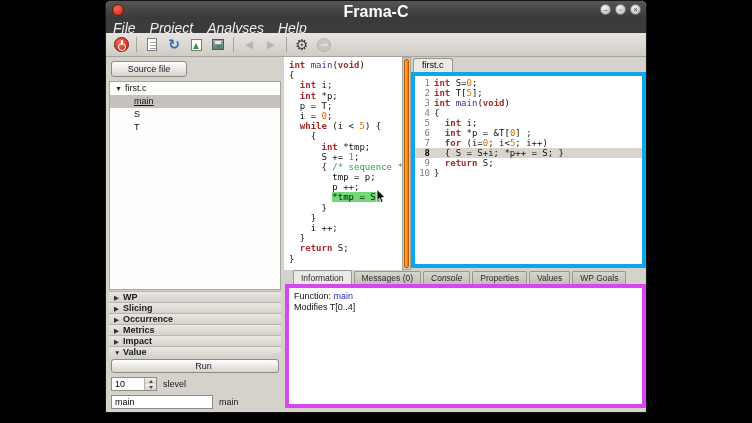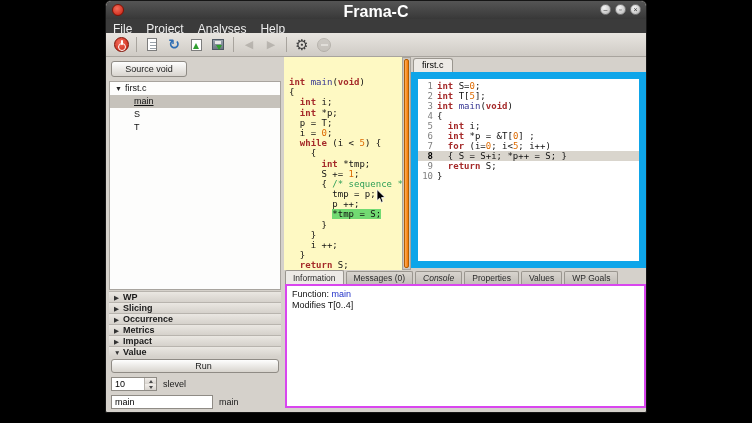--- a/index.html
+++ b/index.html
@@ -16,21 +16,21 @@
   .title{position:absolute;left:0;right:0;top:2px;text-align:center;color:#fff;
     font-weight:bold;font-size:16px;}
   .app-icon{position:absolute;left:6px;top:3px;width:12px;height:12px;border-radius:50%;
     background:radial-gradient(circle at 40% 35%,#f26d5b,#c81e0e);border:1px solid #7e1206;box-sizing:border-box;}
   .winbtns{position:absolute;right:5px;top:3px;display:flex;gap:4px;}
   .winbtn{width:11px;height:11px;border-radius:50%;box-sizing:border-box;
     background:radial-gradient(circle at 35% 30%,#f4f4f4,#b4b4b4);border:1px solid #7e7e7e;
     color:#3a3a3a;font-size:7px;line-height:9px;text-align:center;}
   
   .menubar{position:absolute;left:0;top:18px;right:0;height:14px;background:#3b3b3b;}
-  .menu-item{display:inline-block;color:#eee;font-size:12px;line-height:14px;padding:0 7px;}
+  .menu-item{display:inline-block;color:#eee;font-size:14px;line-height:14px;padding:0 7px;font-style:italic;}
   
   .toolbar{position:absolute;left:0;top:32px;right:0;height:24px;
     background:linear-gradient(#e8e5e0,#cfcbc5);border-bottom:1px solid #a8a49e;
     display:flex;align-items:center;padding-left:4px;box-sizing:border-box;}
   .tool-btn{width:22px;height:20px;display:flex;align-items:center;justify-content:center;border-radius:3px;}
   .tool-btn.disabled{opacity:.45;}
   .tool-sep{width:1px;height:15px;background:#a8a49e;margin:0 4px;}
   .icon{display:inline-block;box-sizing:border-box;}
   .power-icon{width:15px;height:15px;border-radius:50%;position:relative;
     background:radial-gradient(circle at 40% 35%,#f26d5b,#c81e0e);border:1px solid #7e1206;}
@@ -75,51 +75,51 @@
     font:9px "Liberation Sans","DejaVu Sans",sans-serif;padding:0 0 0 3px;}
   .spin-btns{width:11px;display:flex;flex-direction:column;border-left:1px solid #b5b1ab;}
   .spin-up,.spin-down{flex:1;display:flex;align-items:center;justify-content:center;
     background:linear-gradient(#f2efeb,#d8d4ce);}
   .tri-up{width:0;height:0;border-left:2.5px solid transparent;border-right:2.5px solid transparent;border-bottom:3.5px solid #4a4a4a;}
   .tri-down{width:0;height:0;border-left:2.5px solid transparent;border-right:2.5px solid transparent;border-top:3.5px solid #4a4a4a;}
   .text-input{width:102px;height:14px;box-sizing:border-box;background:#fff;border:1px solid #8f8b85;
     font:9px "Liberation Sans","DejaVu Sans",sans-serif;padding:0 3px;}
   .row-label{font-size:9px;color:#1a1a1a;}
   
-  .cil-panel{position:absolute;left:178px;top:56px;width:118px;height:213px;background:#fef9c3;
-    overflow:hidden;padding:20px 0 0 5px;box-sizing:border-box;}
+  .cil-panel{position:absolute;left:178px;top:56px;width:118px;height:213px;background:#ffffff;
+    overflow:hidden;padding:3px 0 0 5px;box-sizing:border-box;}
   .code-line{white-space:pre;font:9px/10.2px "DejaVu Sans Mono",monospace;height:10.2px;color:#111;}
   .cil-scrollbar{position:absolute;left:296px;top:56px;width:9px;height:213px;background:#ccc8c2;
     border:1px solid #a8a49e;box-sizing:border-box;}
   .sb-thumb{position:absolute;left:1px;right:1px;top:1px;bottom:1px;border-radius:2px;
     background:linear-gradient(90deg,#fcae60,var(--sb));border:1px solid #b35c00;box-sizing:border-box;}
   .src-tab{position:absolute;left:307px;top:57px;height:14px;padding:0 8px;background:#edeae6;
     border:1px solid #9a968f;border-bottom:none;border-radius:3px 3px 0 0;font-size:9px;line-height:13px;box-sizing:border-box;}
   .src-box{position:absolute;left:305px;top:71px;width:235px;height:196px;background:#fff;
-    border:7px solid #0ea5e9;box-sizing:border-box;overflow:hidden;padding-top:2px;}
+    border:4px solid #0ea5e9;box-sizing:border-box;overflow:hidden;padding-top:2px;}
   .src-line{white-space:pre;font:9px/10px "DejaVu Sans Mono",monospace;height:10px;color:#111;}
   .src-line .ln{display:inline-block;width:15px;text-align:right;margin-right:4px;color:#7f7f7f;}
   .src-line.sel{background:var(--sel);}
   .src-line.sel .ln{font-weight:bold;color:#000;}
   
   .tk-k{color:var(--kw);font-weight:bold;}
   .tk-f{color:var(--fn);}
   .tk-n{color:var(--num);}
   .tk-c{color:var(--com);}
   .tk-hl{background:var(--hl);}
   .tk-link{color:var(--link);}
   
   .tabs-row{position:absolute;left:179px;top:269px;height:14px;display:flex;align-items:flex-end;gap:2px;}
   .tab{height:13px;line-height:13px;padding:0 7px;font-size:8.5px;color:#2a2a2a;
     background:linear-gradient(#d8d4ce,#c2beb8);border:1px solid #9a968f;border-bottom:none;
     border-radius:2px 2px 0 0;box-sizing:border-box;white-space:nowrap;}
-  .tab.active{background:#edeae6;height:14px;line-height:14px;}
+  .tab.active{background:#edeae6;height:14px;line-height:14px;margin-left:8px;}
   .tab.it{font-style:italic;}
   .info-box{position:absolute;left:179px;top:283px;width:361px;height:124px;background:#fff;
-    border:2px solid #d946ef;box-sizing:border-box;padding:3px 5px;}
+    border:4px solid #d946ef;box-sizing:border-box;padding:3px 5px;}
   .info-line{font-size:9px;line-height:11px;color:#111;white-space:pre;}
   .cursor{position:absolute;left:270px;top:188px;z-index:50;}
 </style>
 </head>
 <body>
 
 <div class="window">
 
   <div class="titlebar">
     <span class="app-icon"></span>
@@ -159,21 +159,21 @@
       </div>
       <span class="tool-sep"></span>
       <div class="tool-btn">
         <span class="icon gears-icon">⚙</span>
       </div>
       <div class="tool-btn disabled">
         <span class="icon stop-icon"></span>
       </div>
     </div>
 
-  <div class="btn src-file-btn">Source void</div>
+  <div class="btn src-file-btn">Source file</div>
 
   <div class="tree-box">
     <div class="tree-row">
       <span class="exp">▼</span><span>first.c</span>
     </div>
     <div id="tree-children">
         <div class="tree-row child selected"><span class="underl">main</span></div>
         <div class="tree-row child"><span>S</span></div>
         <div class="tree-row child"><span>T</span></div>
       </div>

